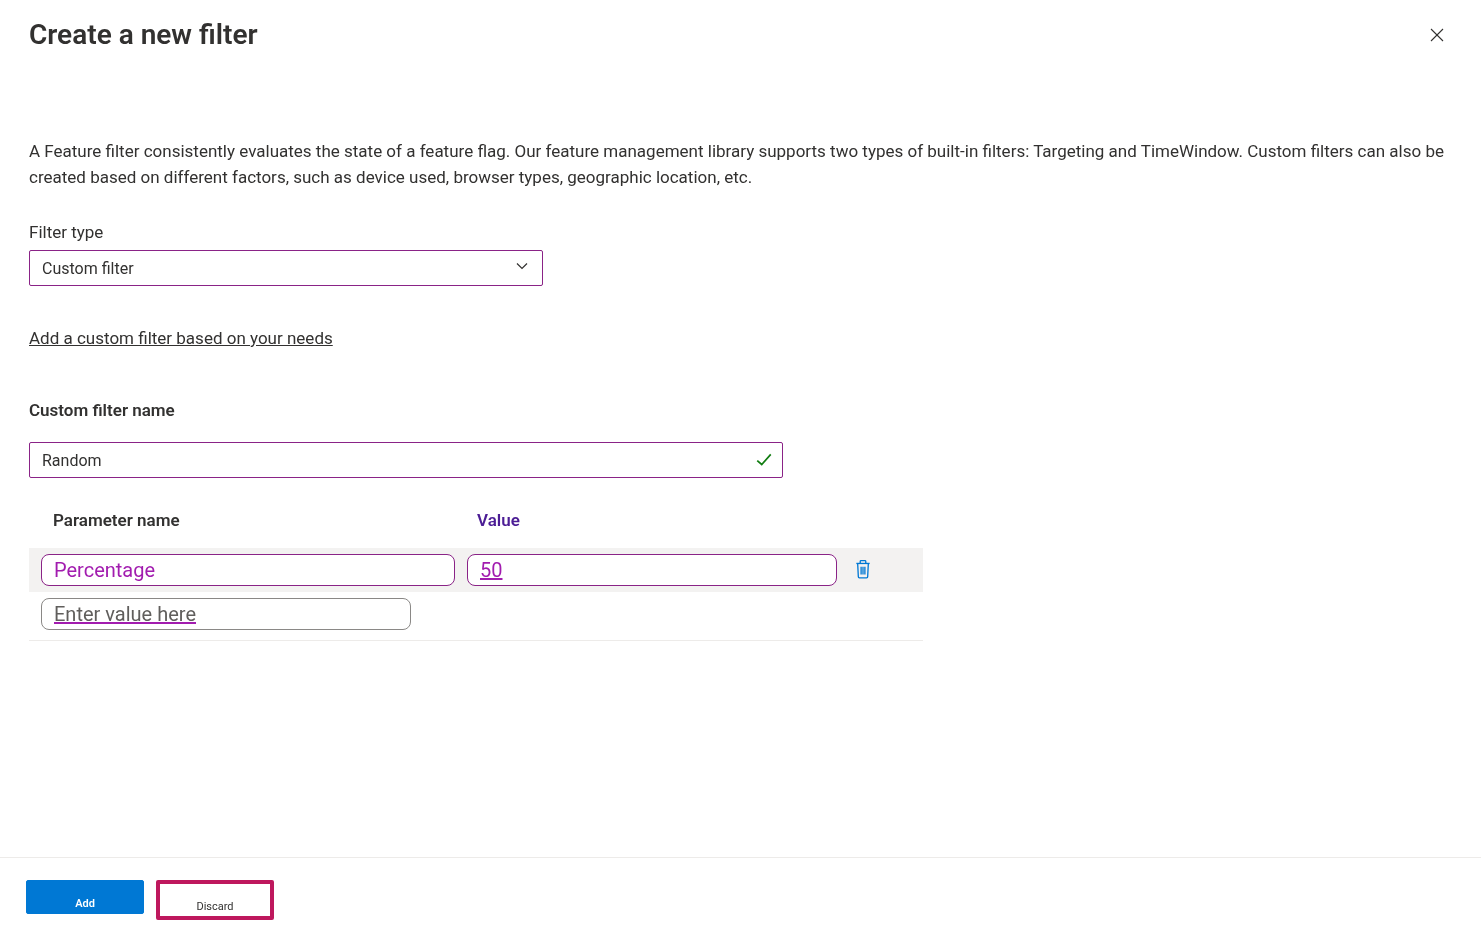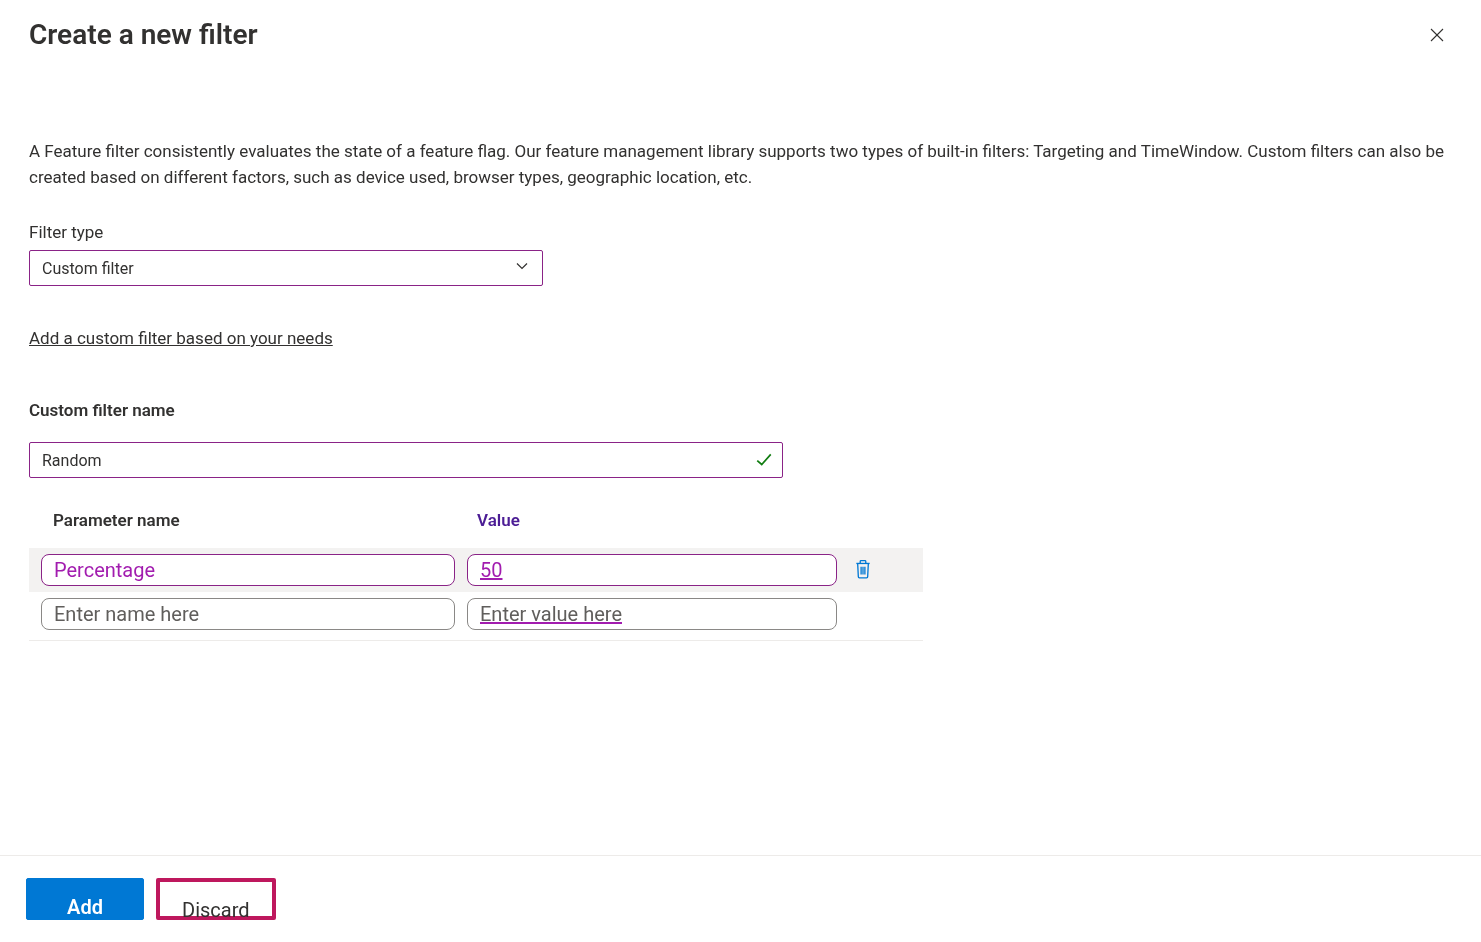--- a/index.html
+++ b/index.html
@@ -199,23 +199,23 @@
       position: absolute;
       bottom: 0;
       left: 0;
       right: 0;
       border-top: 1px solid #edebe9;
       padding: 22px 26px;
       display: flex;
       gap: 12px;
     }
     .btn {
-      height: 42px;
+      height: 34px;
       padding: 16px 22px;
-      font-size: 20px;
+      font-size: 11px;
       border-radius: 2px;
       cursor: pointer;
       font-family: inherit;
       min-width: 118px;
     }
     .btn-primary {
       background: #0078d4;
       color: #ffffff;
       border: 1px solid #0078d4;
       font-weight: 600;
@@ -285,21 +285,20 @@
             <path d="M3.2 4 L3.8 16 C3.8 16.5 4.2 17 4.8 17 L11.2 17 C11.8 17 12.2 16.5 12.2 16 L12.8 4"></path>
             <line x1="6.3" y1="7" x2="6.3" y2="14"></line>
             <line x1="8" y1="7" x2="8" y2="14"></line>
             <line x1="9.7" y1="7" x2="9.7" y2="14"></line>
           </svg>
         </span>
       </button>
     </div>
 
     <div class="param-row">
-      <input type="text" class="param-input gray param-name-input" placeholder="Enter name here" style="">
       <input type="text" class="param-input gray param-value-input" placeholder="Enter value here" style="">
     </div>
     <hr class="params-divider">
   </div>
 </div>
 
 <div class="footer">
   <button class="btn btn-primary">Add</button>
   <button class="btn btn-secondary">Discard</button>
 </div>

